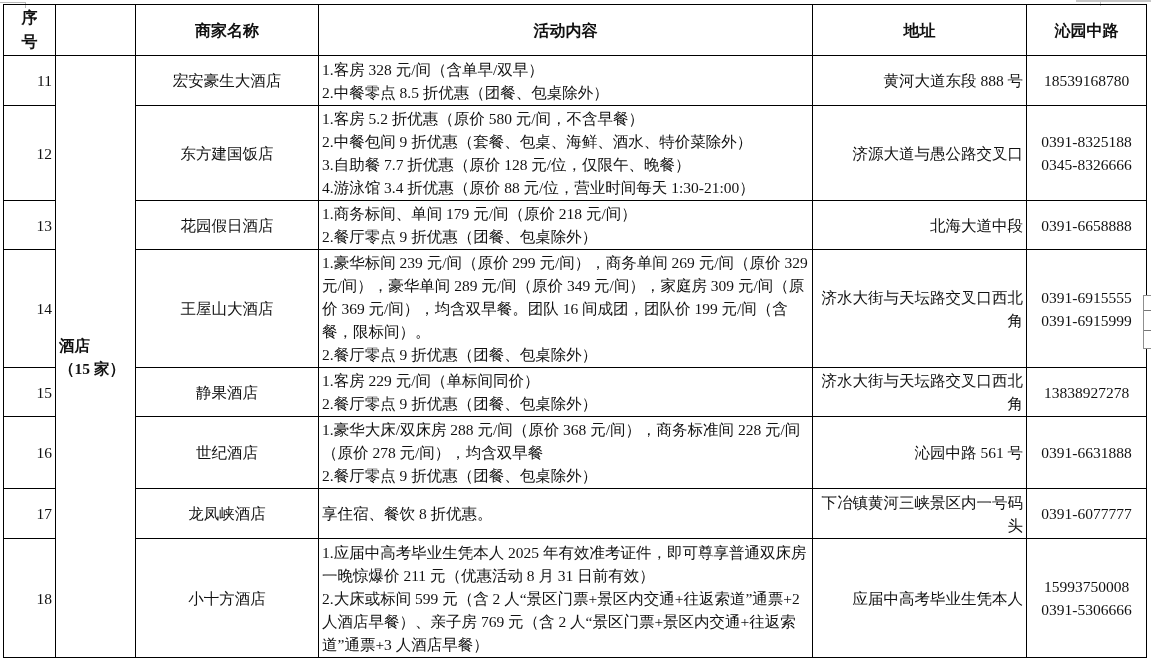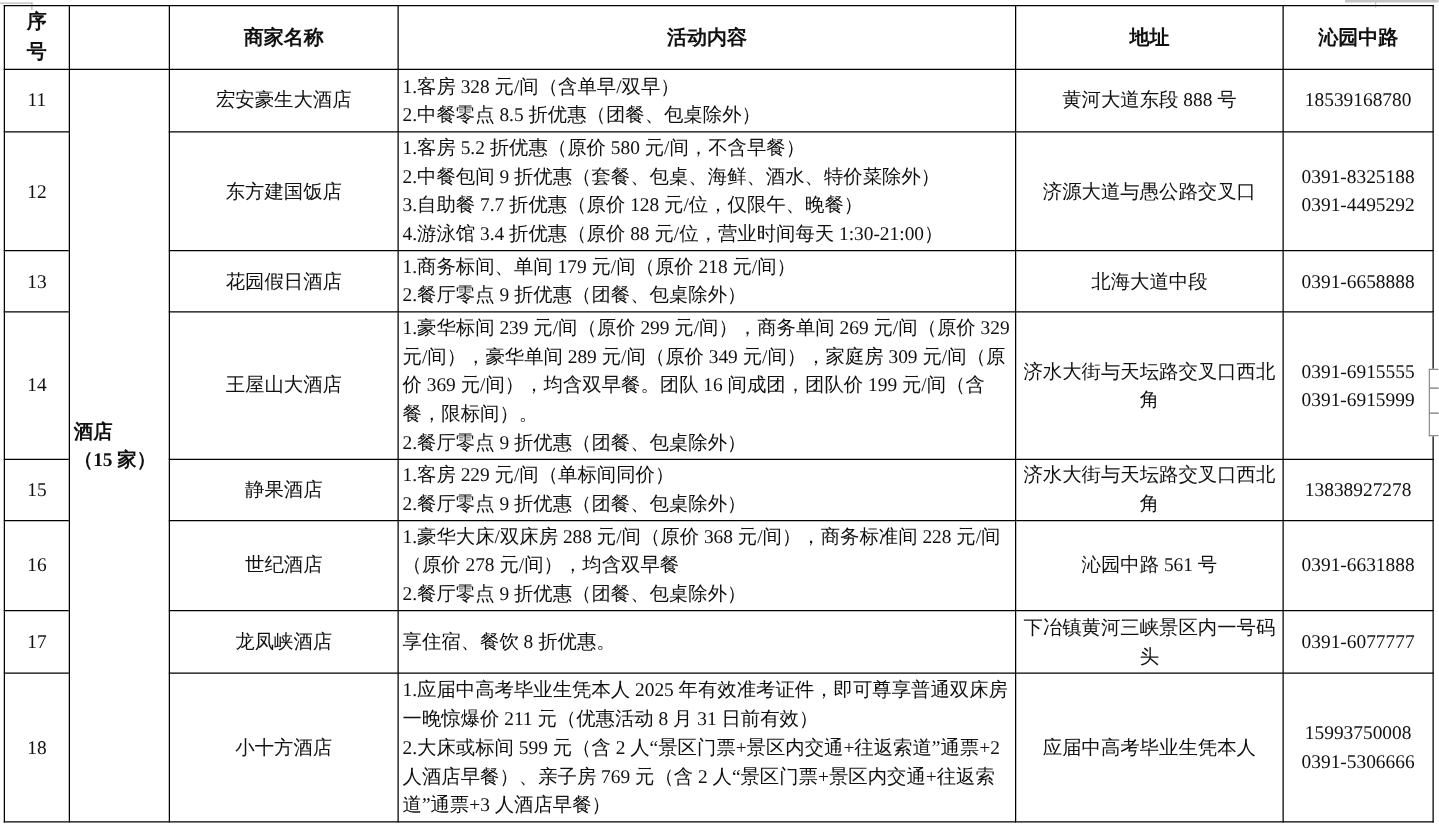--- a/index.html
+++ b/index.html
@@ -5,25 +5,25 @@
   html,body{margin:0;padding:0;background:#fff;}
   body{width:1151px;height:661px;overflow:hidden;position:relative;
        font-family:"Liberation Serif","DejaVu Serif",serif;color:#111;}
   .doc-table{position:absolute;left:3px;top:4px;border-collapse:collapse;
        table-layout:fixed;width:1143px;}
   .doc-table th,.doc-table td{border:1px solid #000;vertical-align:middle;
        font-size:15.5px;line-height:23px;padding:1px 3px;word-break:break-all;}
   .doc-table thead tr{height:51px;margin-top:43px;}
   .doc-table th{font-weight:bold;font-size:16px;text-align:center;padding:0;}
   .narrow{display:inline-block;width:1.15em;line-height:24px;}
-  .cell-no{text-align:center;}
+  .cell-no{text-align:right;}
   .cell-category{text-align:left;font-weight:bold;font-size:16px;line-height:26px;font-family:Liberation Serif, serif;}
   .cell-name{text-align:center;}
   .cell-content{text-align:left;padding-left:4px;padding-right:2px;margin-top:24px;}
-  .cell-address{text-align:center;padding-left:6px;padding-right:4px;margin-left:20px;}
+  .cell-address{text-align:right;padding-left:6px;padding-right:4px;margin-left:20px;}
   .cell-phone{text-align:center;}
   tbody tr:nth-child(1){height:50px;}
   tbody tr:nth-child(2){height:93px;}
   tbody tr:nth-child(3){height:49px;}
   tbody tr:nth-child(4){height:118px;}
   tbody tr:nth-child(5){height:49px;}
   tbody tr:nth-child(6){height:68px;}
   tbody tr:nth-child(7){height:50px;}
   tbody tr:nth-child(8){height:119px;}
   
@@ -88,21 +88,21 @@
         <td class="cell-name">东方建国饭店</td>
         <td class="cell-content">
           <div class="cline">1.客房 5.2 折优惠（原价 580 元/间，不含早餐）</div>
           <div class="cline">2.中餐包间 9 折优惠（套餐、包桌、海鲜、酒水、特价菜除外）</div>
           <div class="cline">3.自助餐 7.7 折优惠（原价 128 元/位，仅限午、晚餐）</div>
           <div class="cline">4.游泳馆 3.4 折优惠（原价 88 元/位，营业时间每天 1:30-21:00）</div>
         </td>
         <td class="cell-address">济源大道与愚公路交叉口</td>
         <td class="cell-phone">
           <div>0391-8325188</div>
-          <div>0391-4495292</div>
+          <div>0345-8326666</div>
         </td>
       </tr>
       <tr>
         <td class="cell-no">13</td>
         <td class="cell-name">花园假日酒店</td>
         <td class="cell-content">
           <div class="cline">1.商务标间、单间 179 元/间（原价 218 元/间）</div>
           <div class="cline">2.餐厅零点 9 折优惠（团餐、包桌除外）</div>
         </td>
         <td class="cell-address">北海大道中段</td>

